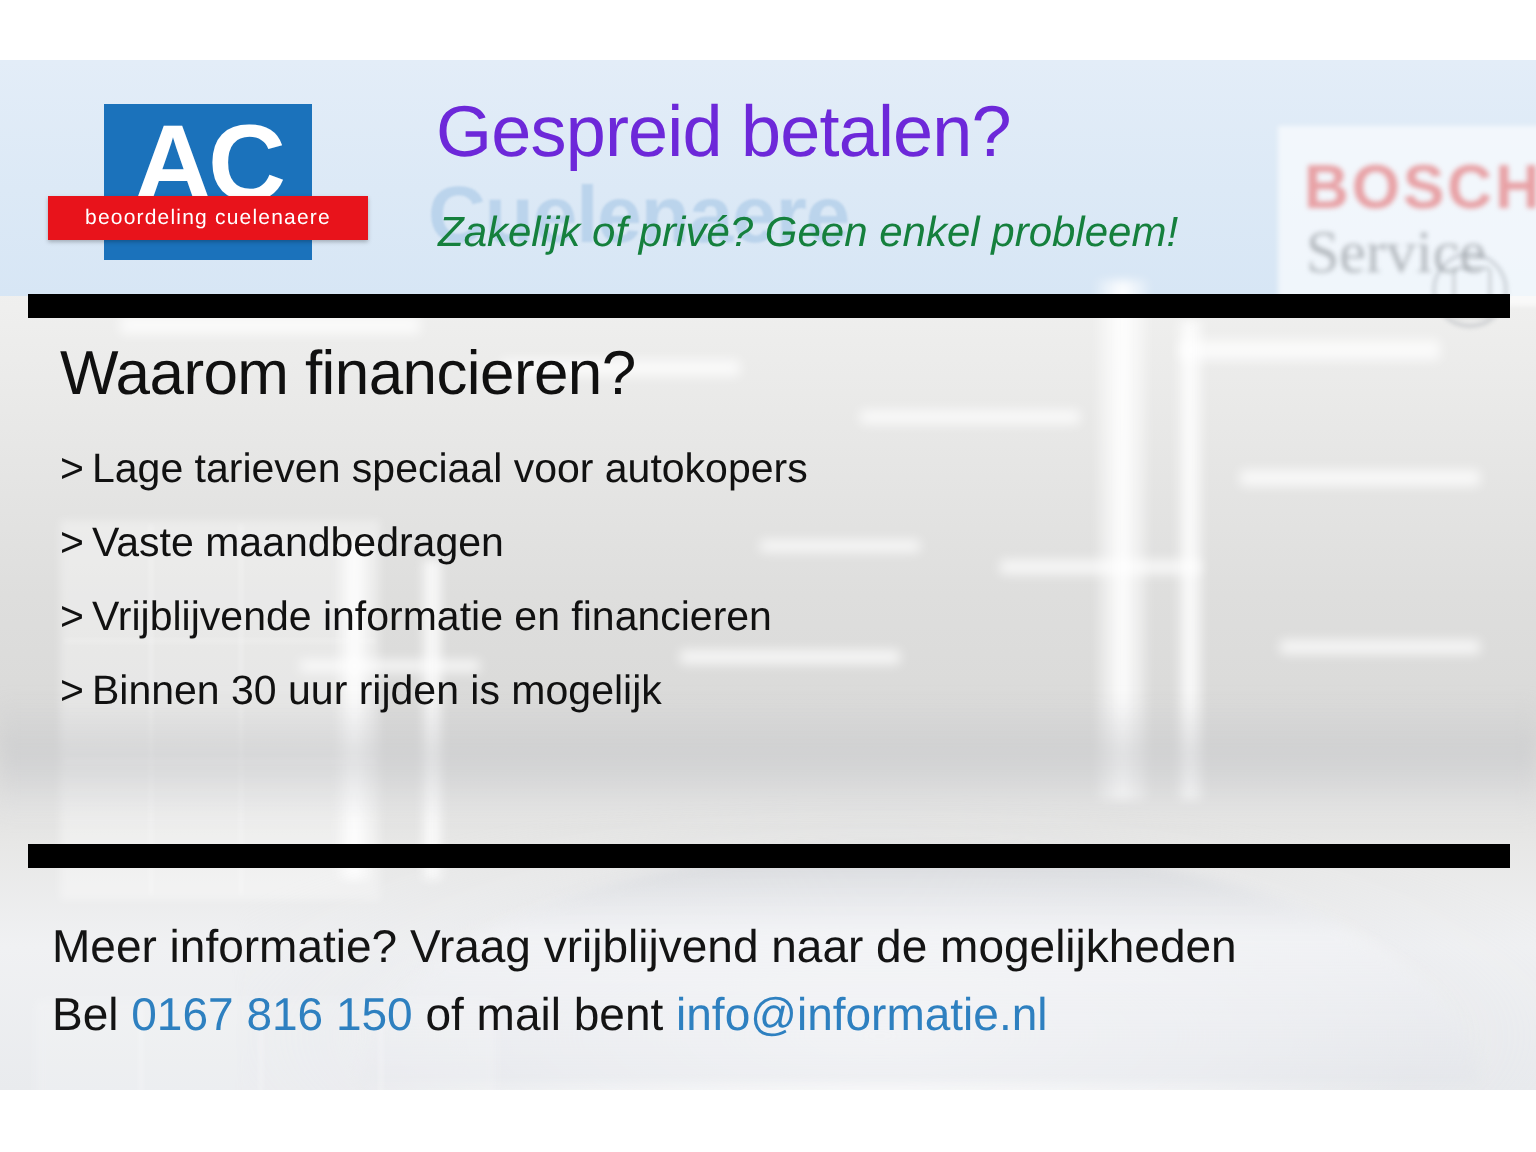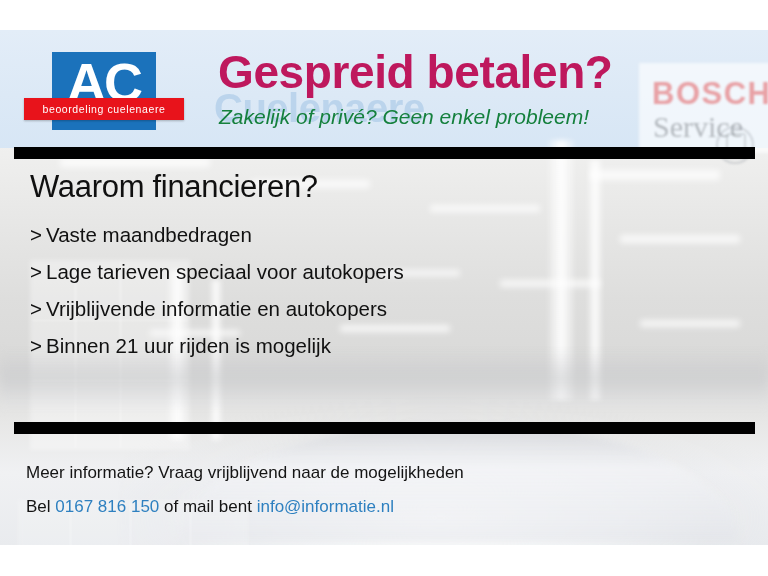--- a/index.html
+++ b/index.html
@@ -215,23 +215,23 @@
     font-size: 10.5px;
     letter-spacing: 0.6px;
     color: #ffffff;
   }
 
   
   .header-title {
     position: absolute;
     left: 218px;
     top: 45px;
-    font-size: 46px;
-    font-weight: bold;
-    color: #be185d;
+    font-size: 36px;
+    font-weight: normal;
+    color: #6d28d9;
     letter-spacing: -0.4px;
     white-space: nowrap;
   }
   .header-sub {
     position: absolute;
     left: 219px;
     top: 105px;
     font-size: 21px;
     font-style: italic;
     color: #15803d;
@@ -279,21 +279,21 @@
   }
 
   
   .footer {
     position: absolute;
     left: 26px;
     top: 458px;
     width: 720px;
   }
   .footer-line {
-    font-size: 17px;
+    font-size: 23px;
     color: #141414;
     white-space: nowrap;
     height: 34px;
     line-height: 30px;
   }
   .footer-link {
     color: #2e80c0;
   }
 </style>
 </head>
@@ -353,30 +353,30 @@
 
   <div class="header-title">Gespreid betalen?</div>
   <div class="header-sub">Zakelijk of privé? Geen enkel probleem!</div>
 
   <div class="bar bar-top"></div>
 
   <div class="section-title">Waarom financieren?</div>
 
   <div class="bullets">
     <div class="bullet">
+      <span class="marker">&gt;</span><span>Lage tarieven speciaal voor autokopers</span>
+    </div>
+    <div class="bullet">
       <span class="marker">&gt;</span><span>Vaste maandbedragen</span>
     </div>
     <div class="bullet">
-      <span class="marker">&gt;</span><span>Lage tarieven speciaal voor autokopers</span>
+      <span class="marker">&gt;</span><span>Vrijblijvende informatie en financieren</span>
     </div>
     <div class="bullet">
-      <span class="marker">&gt;</span><span>Vrijblijvende informatie en autokopers</span>
-    </div>
-    <div class="bullet">
-      <span class="marker">&gt;</span><span>Binnen 21 uur rijden is mogelijk</span>
+      <span class="marker">&gt;</span><span>Binnen 30 uur rijden is mogelijk</span>
     </div>
   </div>
 
   <div class="bar bar-bottom"></div>
 
   <div class="footer">
     <div class="footer-line">Meer informatie? Vraag vrijblijvend naar de mogelijkheden</div>
     <div class="footer-line">
       <span>Bel</span>
       <span class="footer-link">0167 816 150</span>

